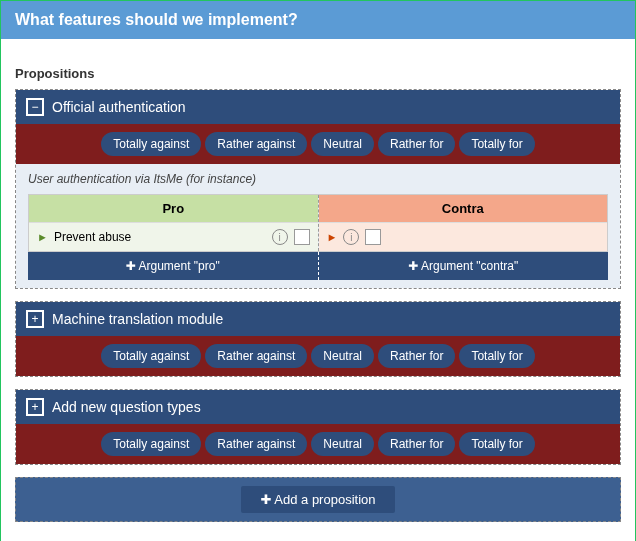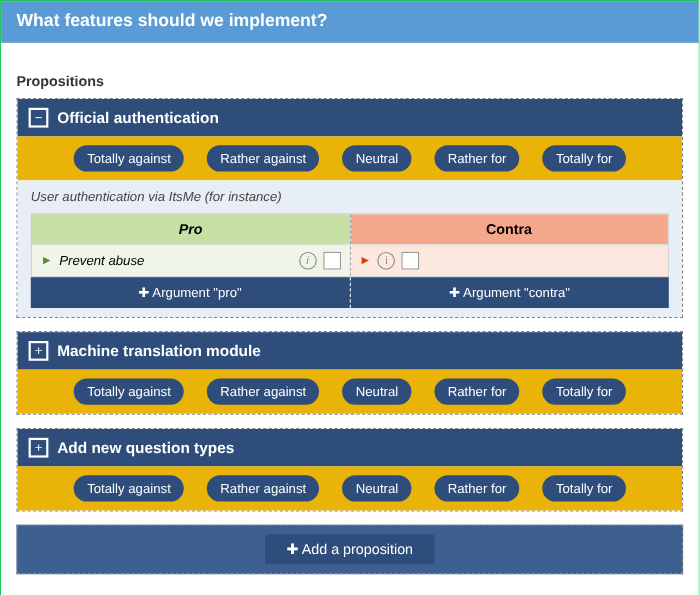--- a/index.html
+++ b/index.html
@@ -61,29 +61,29 @@
       border: 2px solid #fff;
       display: flex;
       align-items: center;
       justify-content: center;
       font-size: 12px;
       color: #fff;
       flex-shrink: 0;
     }
     .prop-header .prop-title {
       font-size: 14px;
-      font-weight: bold;
+      font-weight: normal;
     }
 
     
     .vote-row {
-      background: #eab308;
+      background: #7f1d1d;
       padding: 8px 10px;
       display: flex;
-      gap: 21px;
+      gap: 4px;
       justify-content: center;
     }
     .vote-btn {
       background: #2e4d7b;
       color: #fff;
       border: none;
       padding: 5px 12px;
       border-radius: 14px;
       font-size: 12px;
       cursor: pointer;
@@ -106,21 +106,20 @@
     .pro-contra {
       display: flex;
       border: 1px solid #ccc;
       margin-bottom: 0;
     }
     .pro-col, .contra-col {
       flex: 1;
     }
     .pro-col {
       border-right: 1px dashed #999;
-      font-style: italic;
     }
     .pro-header, .contra-header {
       padding: 6px;
       text-align: center;
       font-weight: bold;
       font-size: 13px;
     }
     .pro-header {
       background: #c6e0a4;
     }

